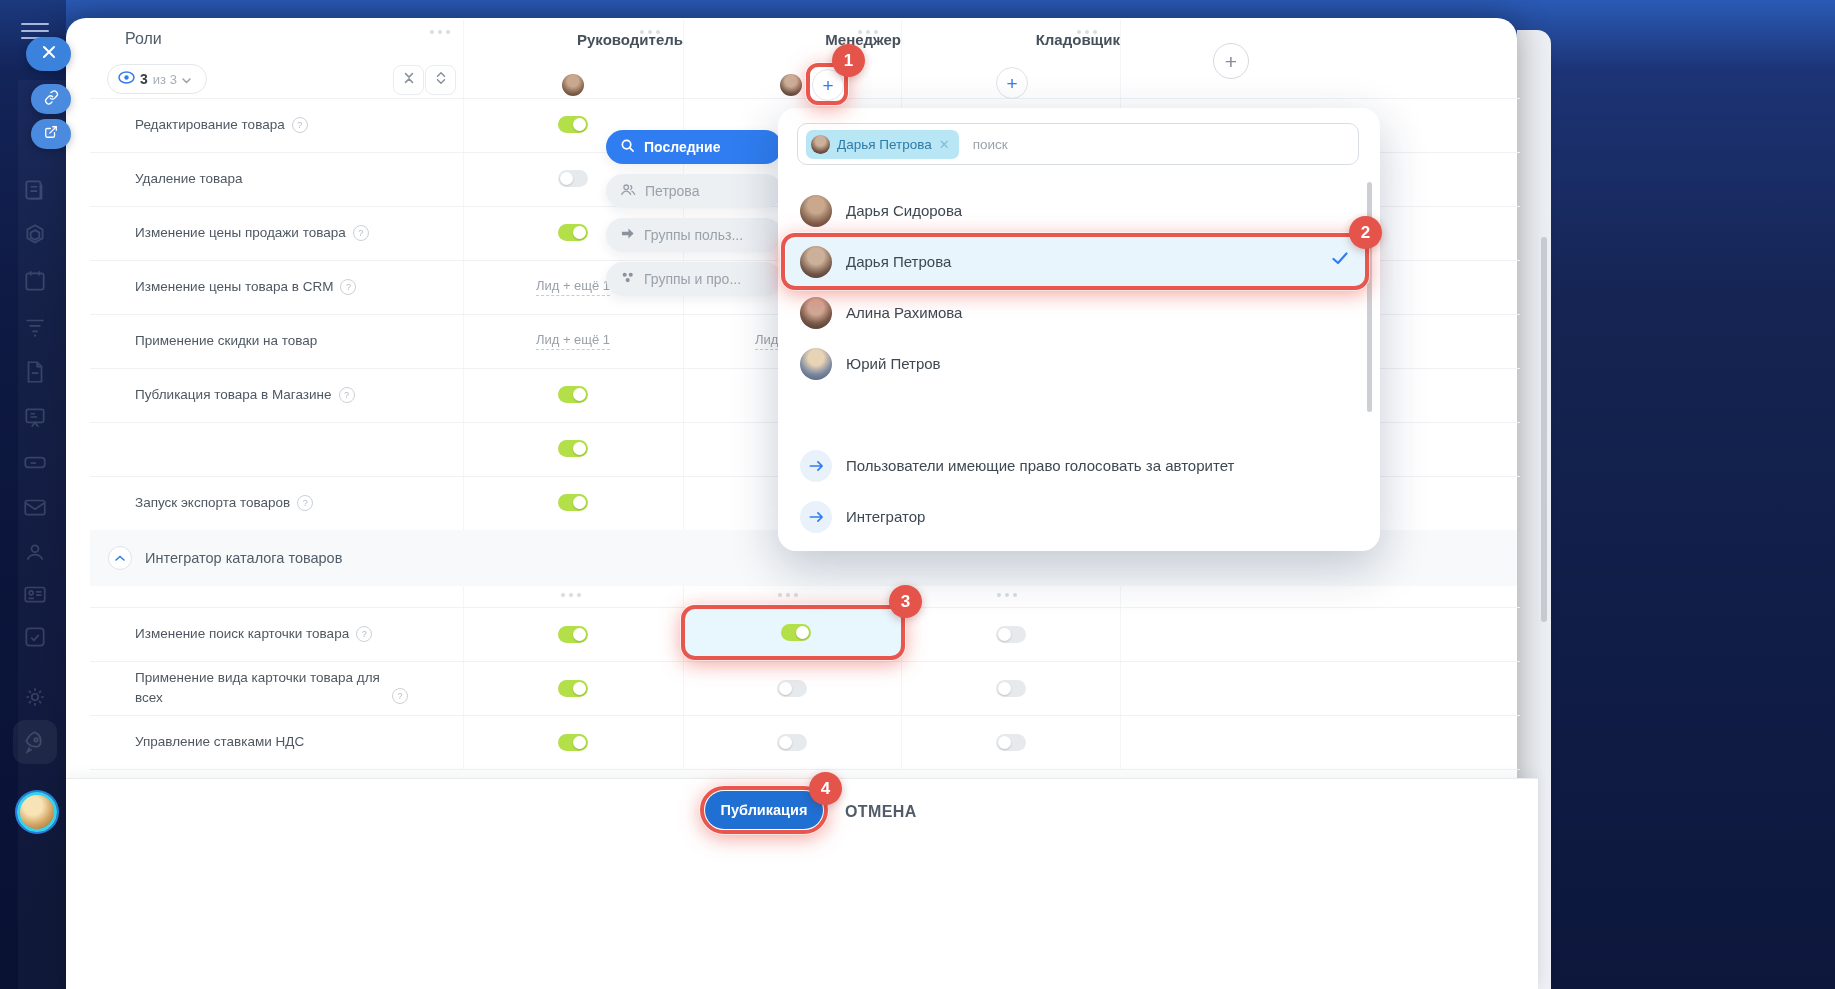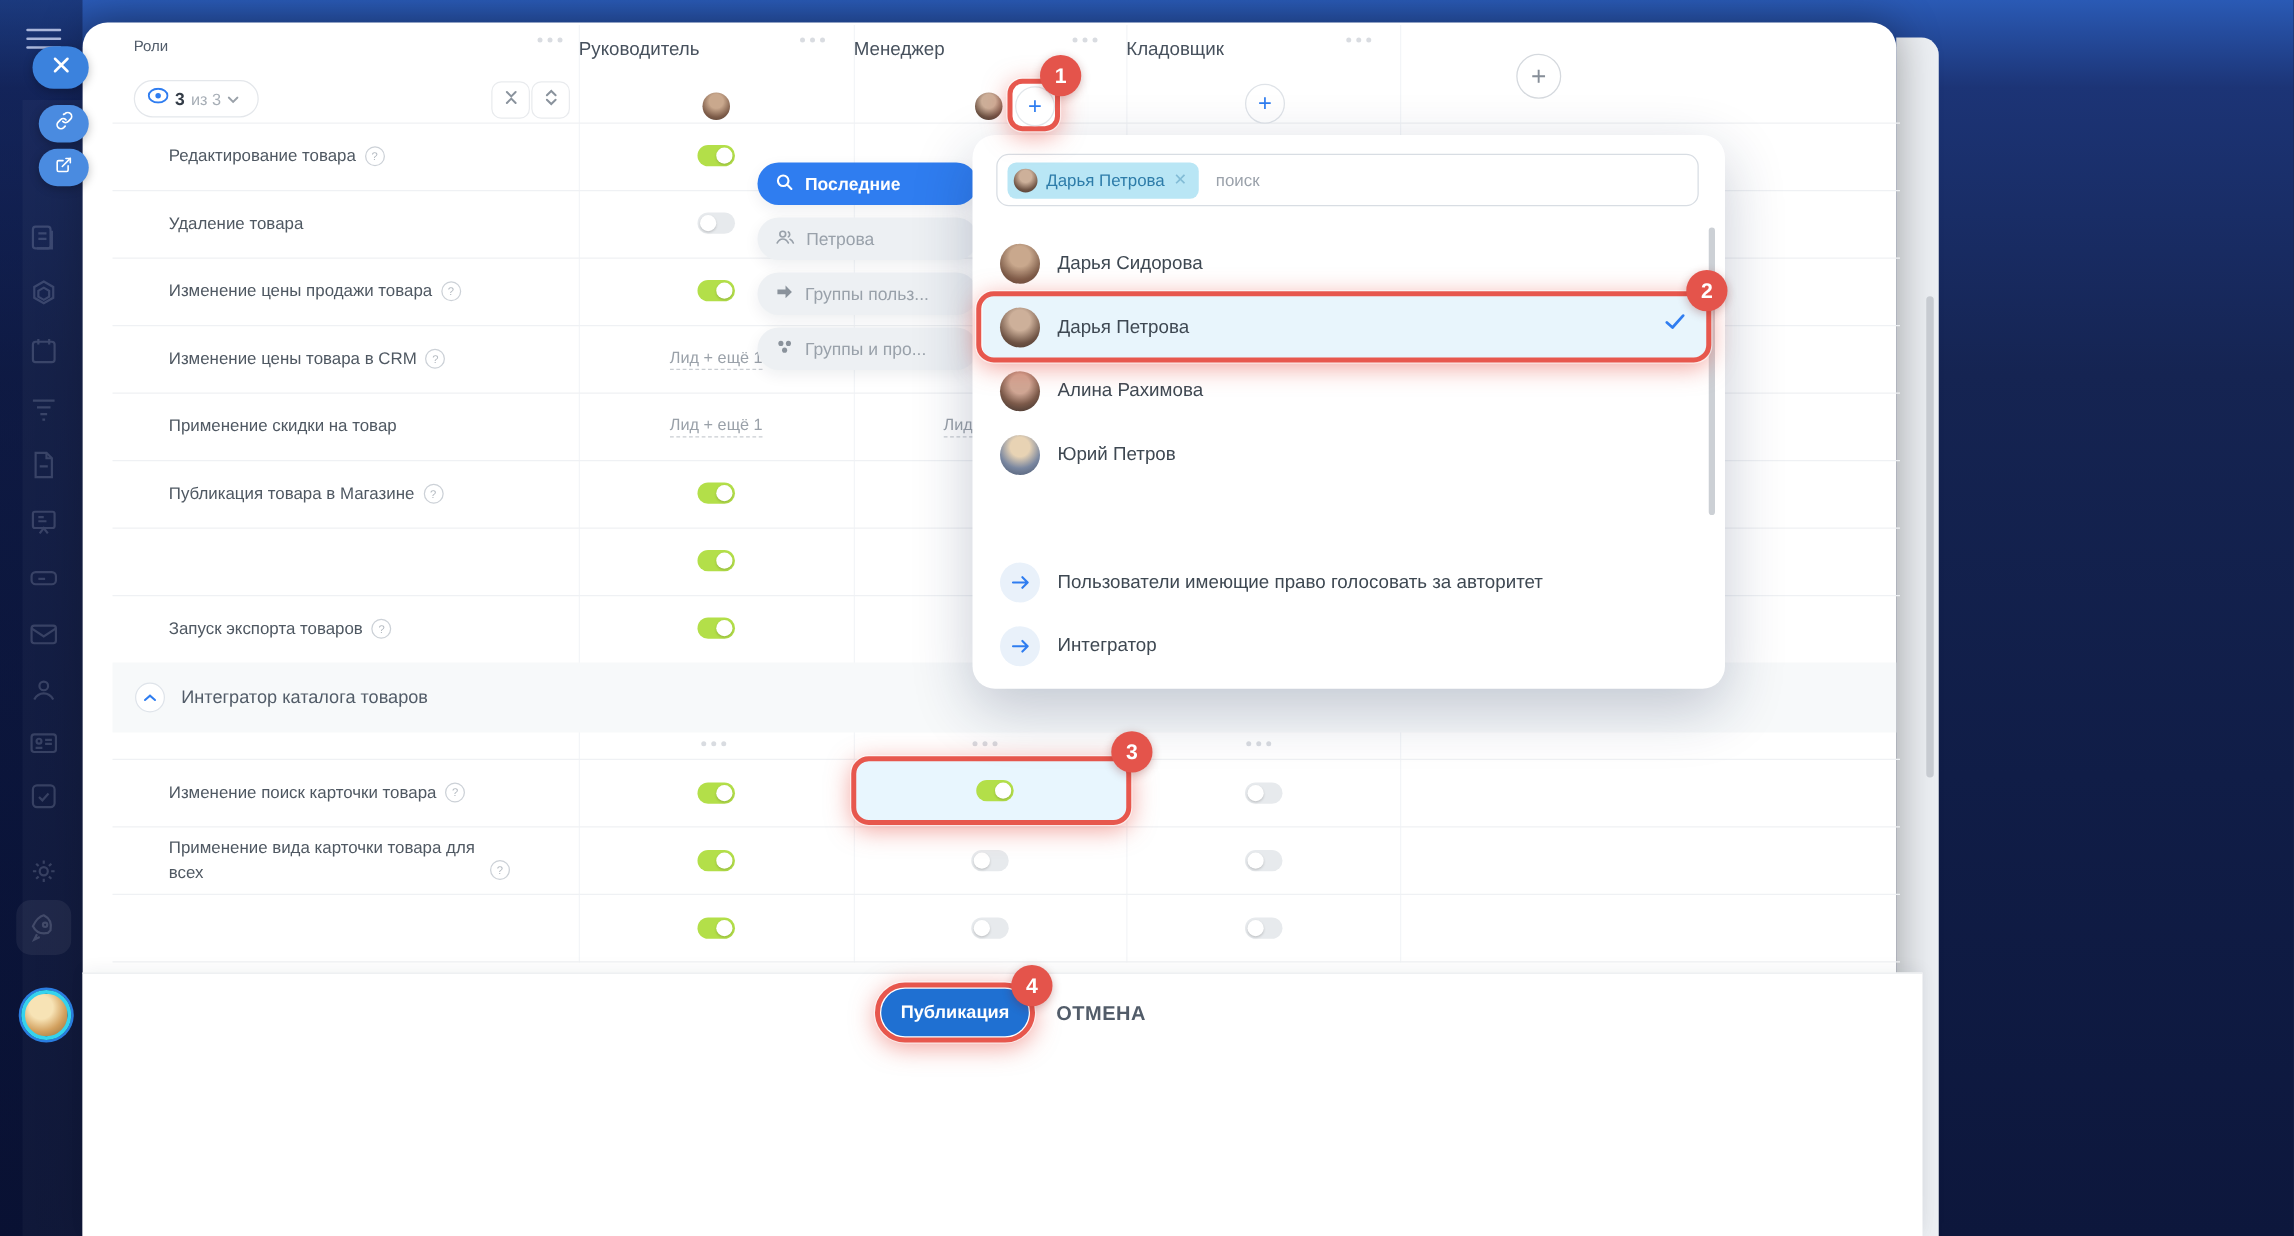--- a/index.html
+++ b/index.html
@@ -18,24 +18,24 @@
   .me-avatar{position:absolute;left:17px;top:792px;width:34px;height:34px;border-radius:50%;z-index:8;
     background:radial-gradient(circle at 38% 32%,#f7e3b5 0 30%,#d2a05e 62%,#8a6a3c);
     border:3px solid #35d3ee;box-shadow:0 0 0 2px #2a7de0;}
   
   .sliver{position:absolute;left:1517px;top:30px;width:34px;height:959px;background:#edf0f4;border-radius:0 14px 0 0;z-index:1;}
   .sliver-thumb{position:absolute;left:1541px;top:237px;width:6px;height:385px;border-radius:3px;background:#c7cbd1;z-index:2;}
   .modal{position:absolute;left:66px;top:18px;width:1451px;height:971px;background:#ffffff;border-radius:20px 20px 0 0;z-index:1;box-shadow:0 0 34px rgba(0,0,0,.35);}
   
   .vline{position:absolute;top:20px;height:750px;width:1px;background:#f3f5f8;z-index:2;}
   .hline{position:absolute;left:90px;width:1430px;height:1px;background:#eff1f4;z-index:2;}
-  .ptitle{position:absolute;left:107px;top:30px;font-size:12px;color:#515c6a;z-index:3;}
+  .ptitle{position:absolute;left:125px;top:30px;font-size:16px;color:#515c6a;z-index:3;}
   .dots3{position:absolute;display:flex;gap:4px;z-index:3;}
   .dots3 i{width:4px;height:4px;border-radius:50%;background:#d9dce1;}
-  .colhead{position:absolute;top:31px;text-align:left;font-size:15px;color:#47515d;z-index:3;}
+  .colhead{position:absolute;top:31px;text-align:right;font-size:15px;color:#47515d;z-index:3;font-weight:bold;}
   .av{border-radius:50%;position:absolute;z-index:3;}
   .av1{background:radial-gradient(circle at 50% 32%,#c9a88d 0 30%,#7d5c49 68%,#503c30);}
   .av2{background:radial-gradient(circle at 50% 32%,#cdb09a 0 30%,#6e5344 68%,#43332a);}
   .av4{background:radial-gradient(circle at 50% 32%,#d0a795 0 28%,#7c5a4a 60%,#332c29);}
   .av5{background:radial-gradient(circle at 50% 30%,#e8d3b4 0 28%,#7a87a0 62%,#46536b);}
   .pluscircle{position:absolute;border-radius:50%;background:#fff;display:flex;align-items:center;justify-content:center;z-index:3;font-size:19px;line-height:1;}
   .filterpill{position:absolute;left:107px;top:64px;width:100px;height:30px;border:1px solid #e4e7eb;border-radius:16px;background:#fff;display:flex;align-items:center;gap:5px;padding:0 10px;box-sizing:border-box;z-index:3;}
   .sqbtn{position:absolute;top:65px;width:29px;height:28px;border:1px solid #e9ebee;border-radius:8px;background:#fff;display:flex;align-items:center;justify-content:center;z-index:3;}
   .row{position:absolute;left:135px;width:320px;height:54px;display:flex;align-items:center;z-index:3;}
   .rl{font-size:13.5px;color:#4f5862;max-width:250px;line-height:1.45;}
@@ -318,20 +318,23 @@
   <div class="tg off" style="left:996px;top:626px"></div>
 
   <div class="row" style="top:661px">
     <span class="rl">Применение вида карточки товара для всех</span>
       <span class="help-icon" style="align-self:flex-end;margin-bottom:11px"></span>
   </div>
   <div class="tg on" style="left:558px;top:680px"></div>
   <div class="tg off" style="left:777px;top:680px"></div>
   <div class="tg off" style="left:996px;top:680px"></div>
 
+  <div class="row" style="top:715px">
+    <span class="rl">Управление ставками НДС</span>
+  </div>
   <div class="tg on" style="left:558px;top:734px"></div>
   <div class="tg off" style="left:777px;top:734px"></div>
   <div class="tg off" style="left:996px;top:734px"></div>
 
   <div class="footer"></div>
   <div class="ring" style="left:700px;top:786px;width:128px;height:48px;border-radius:26px"></div>
   <button class="savebtn">Публикация</button>
   <span class="cancel">ОТМЕНА</span>
 
   <div class="pill active" style="top:130px">

